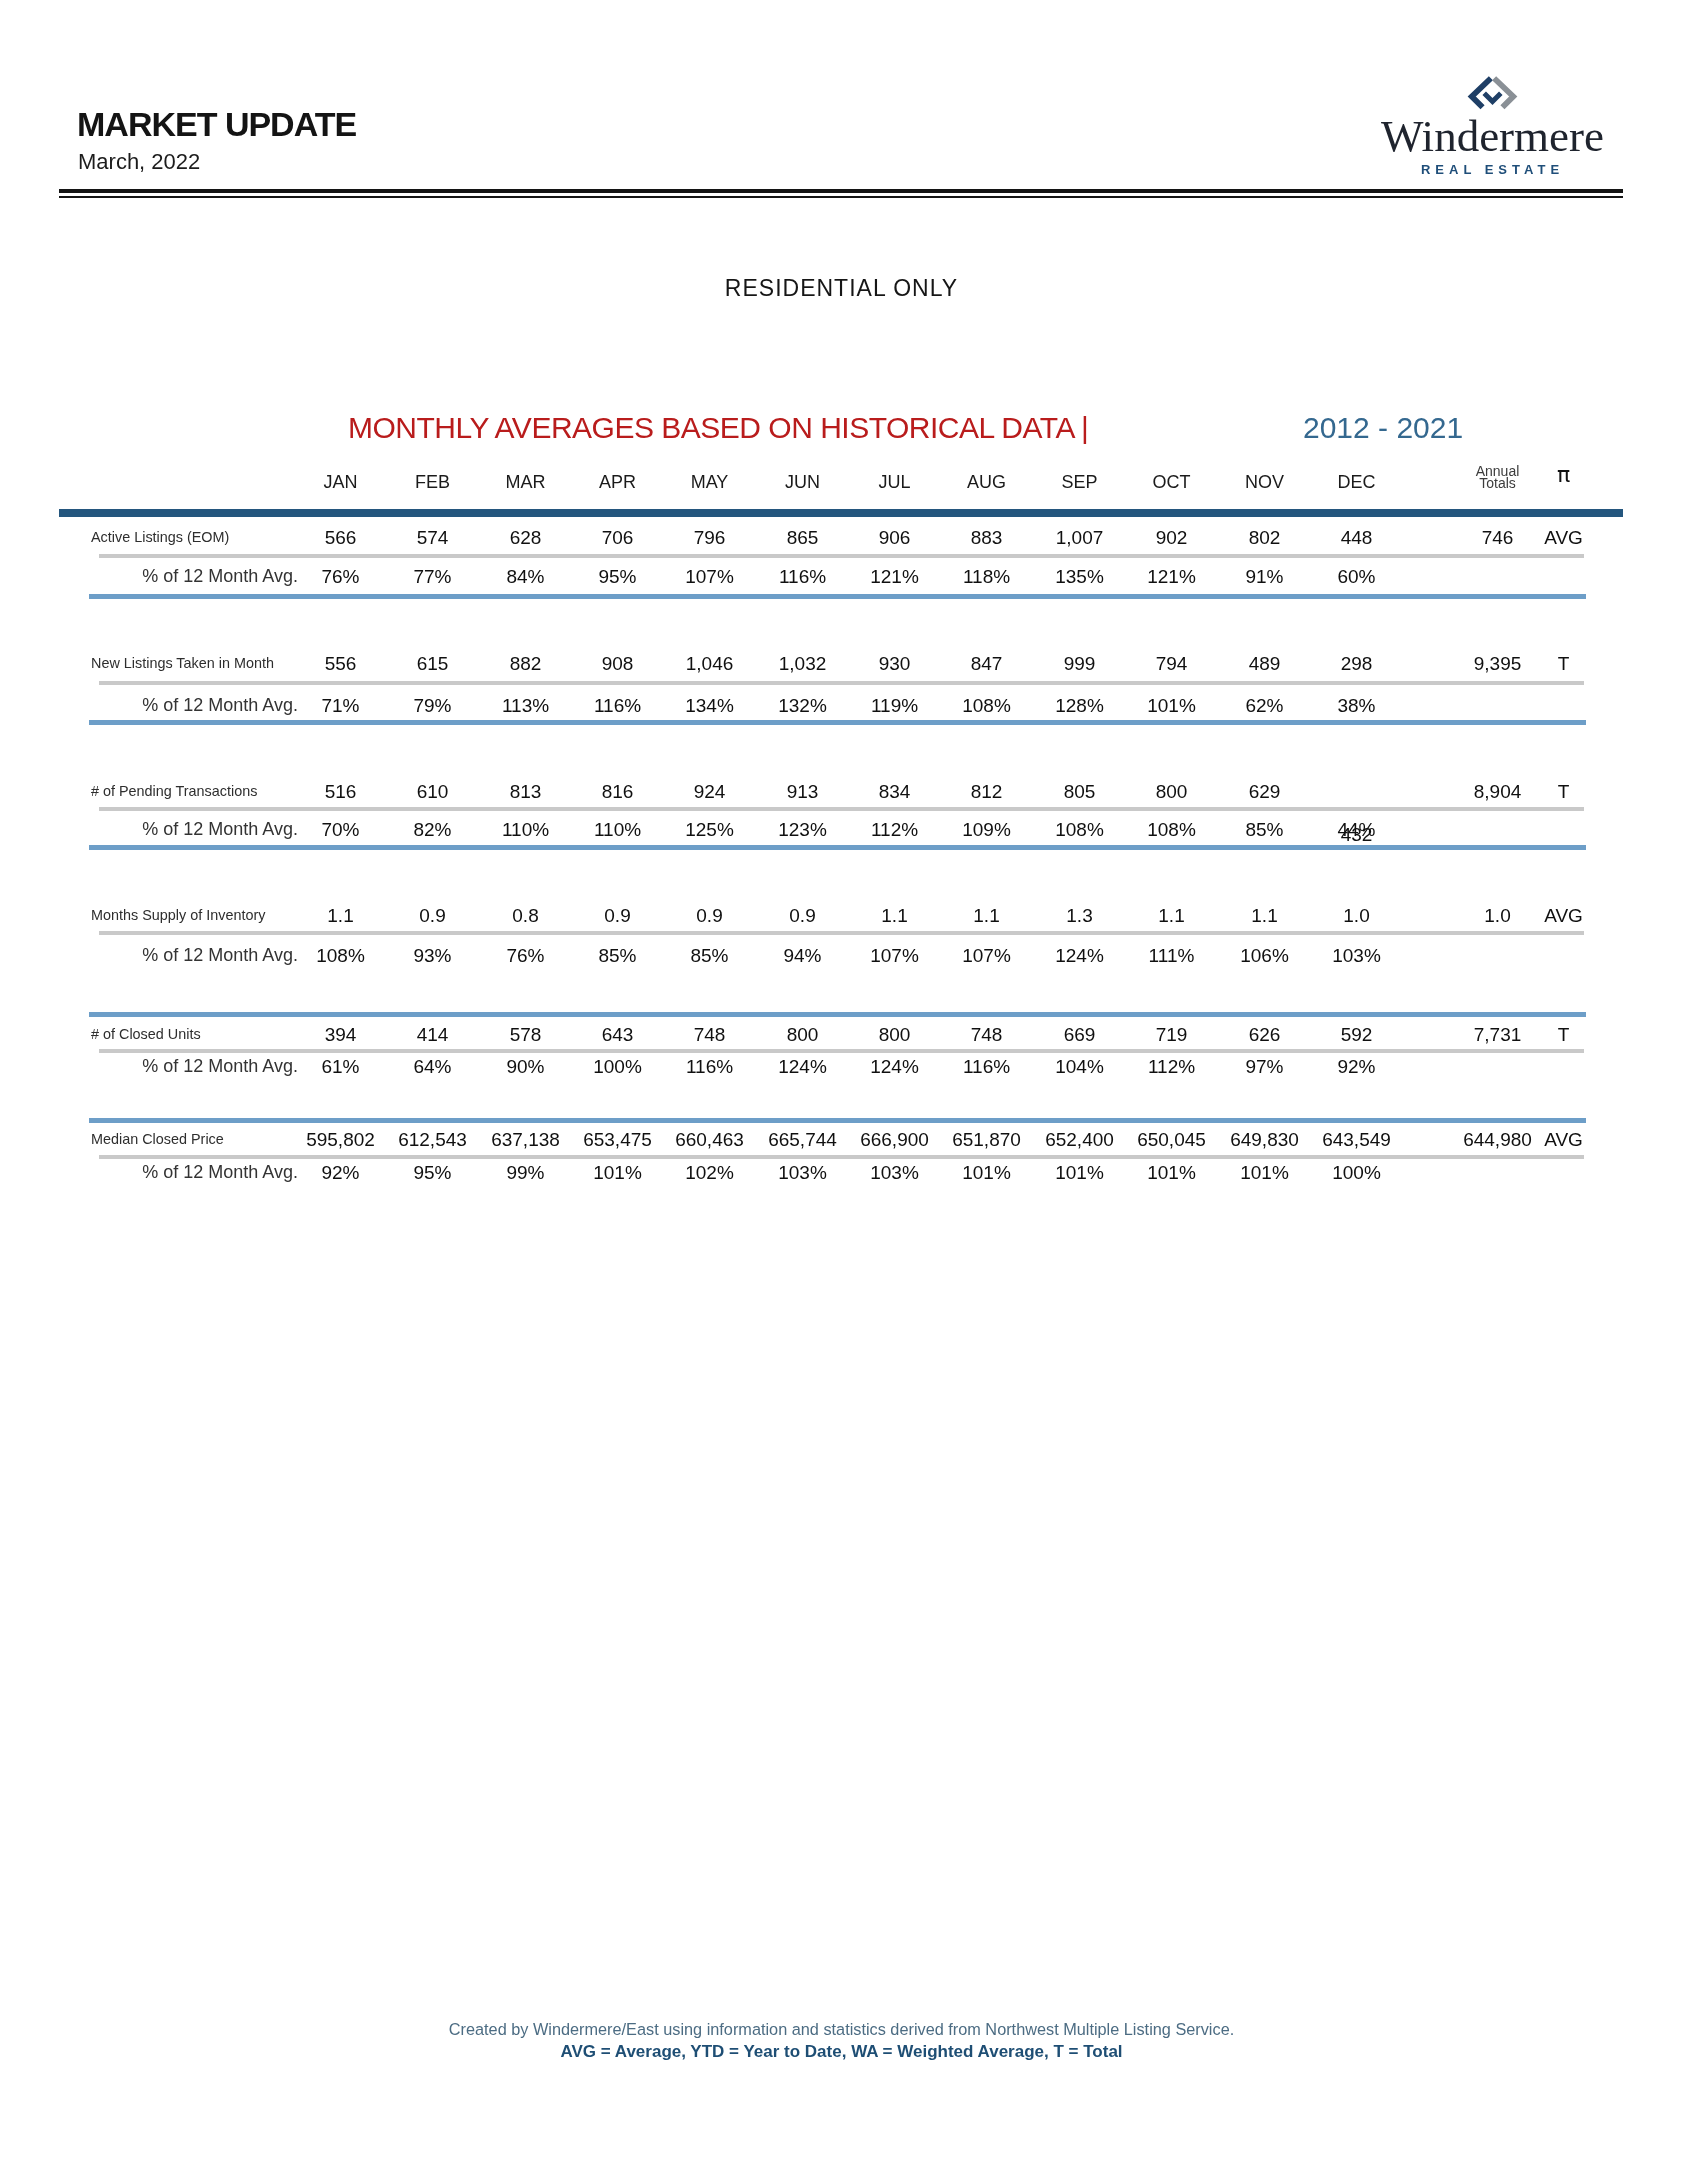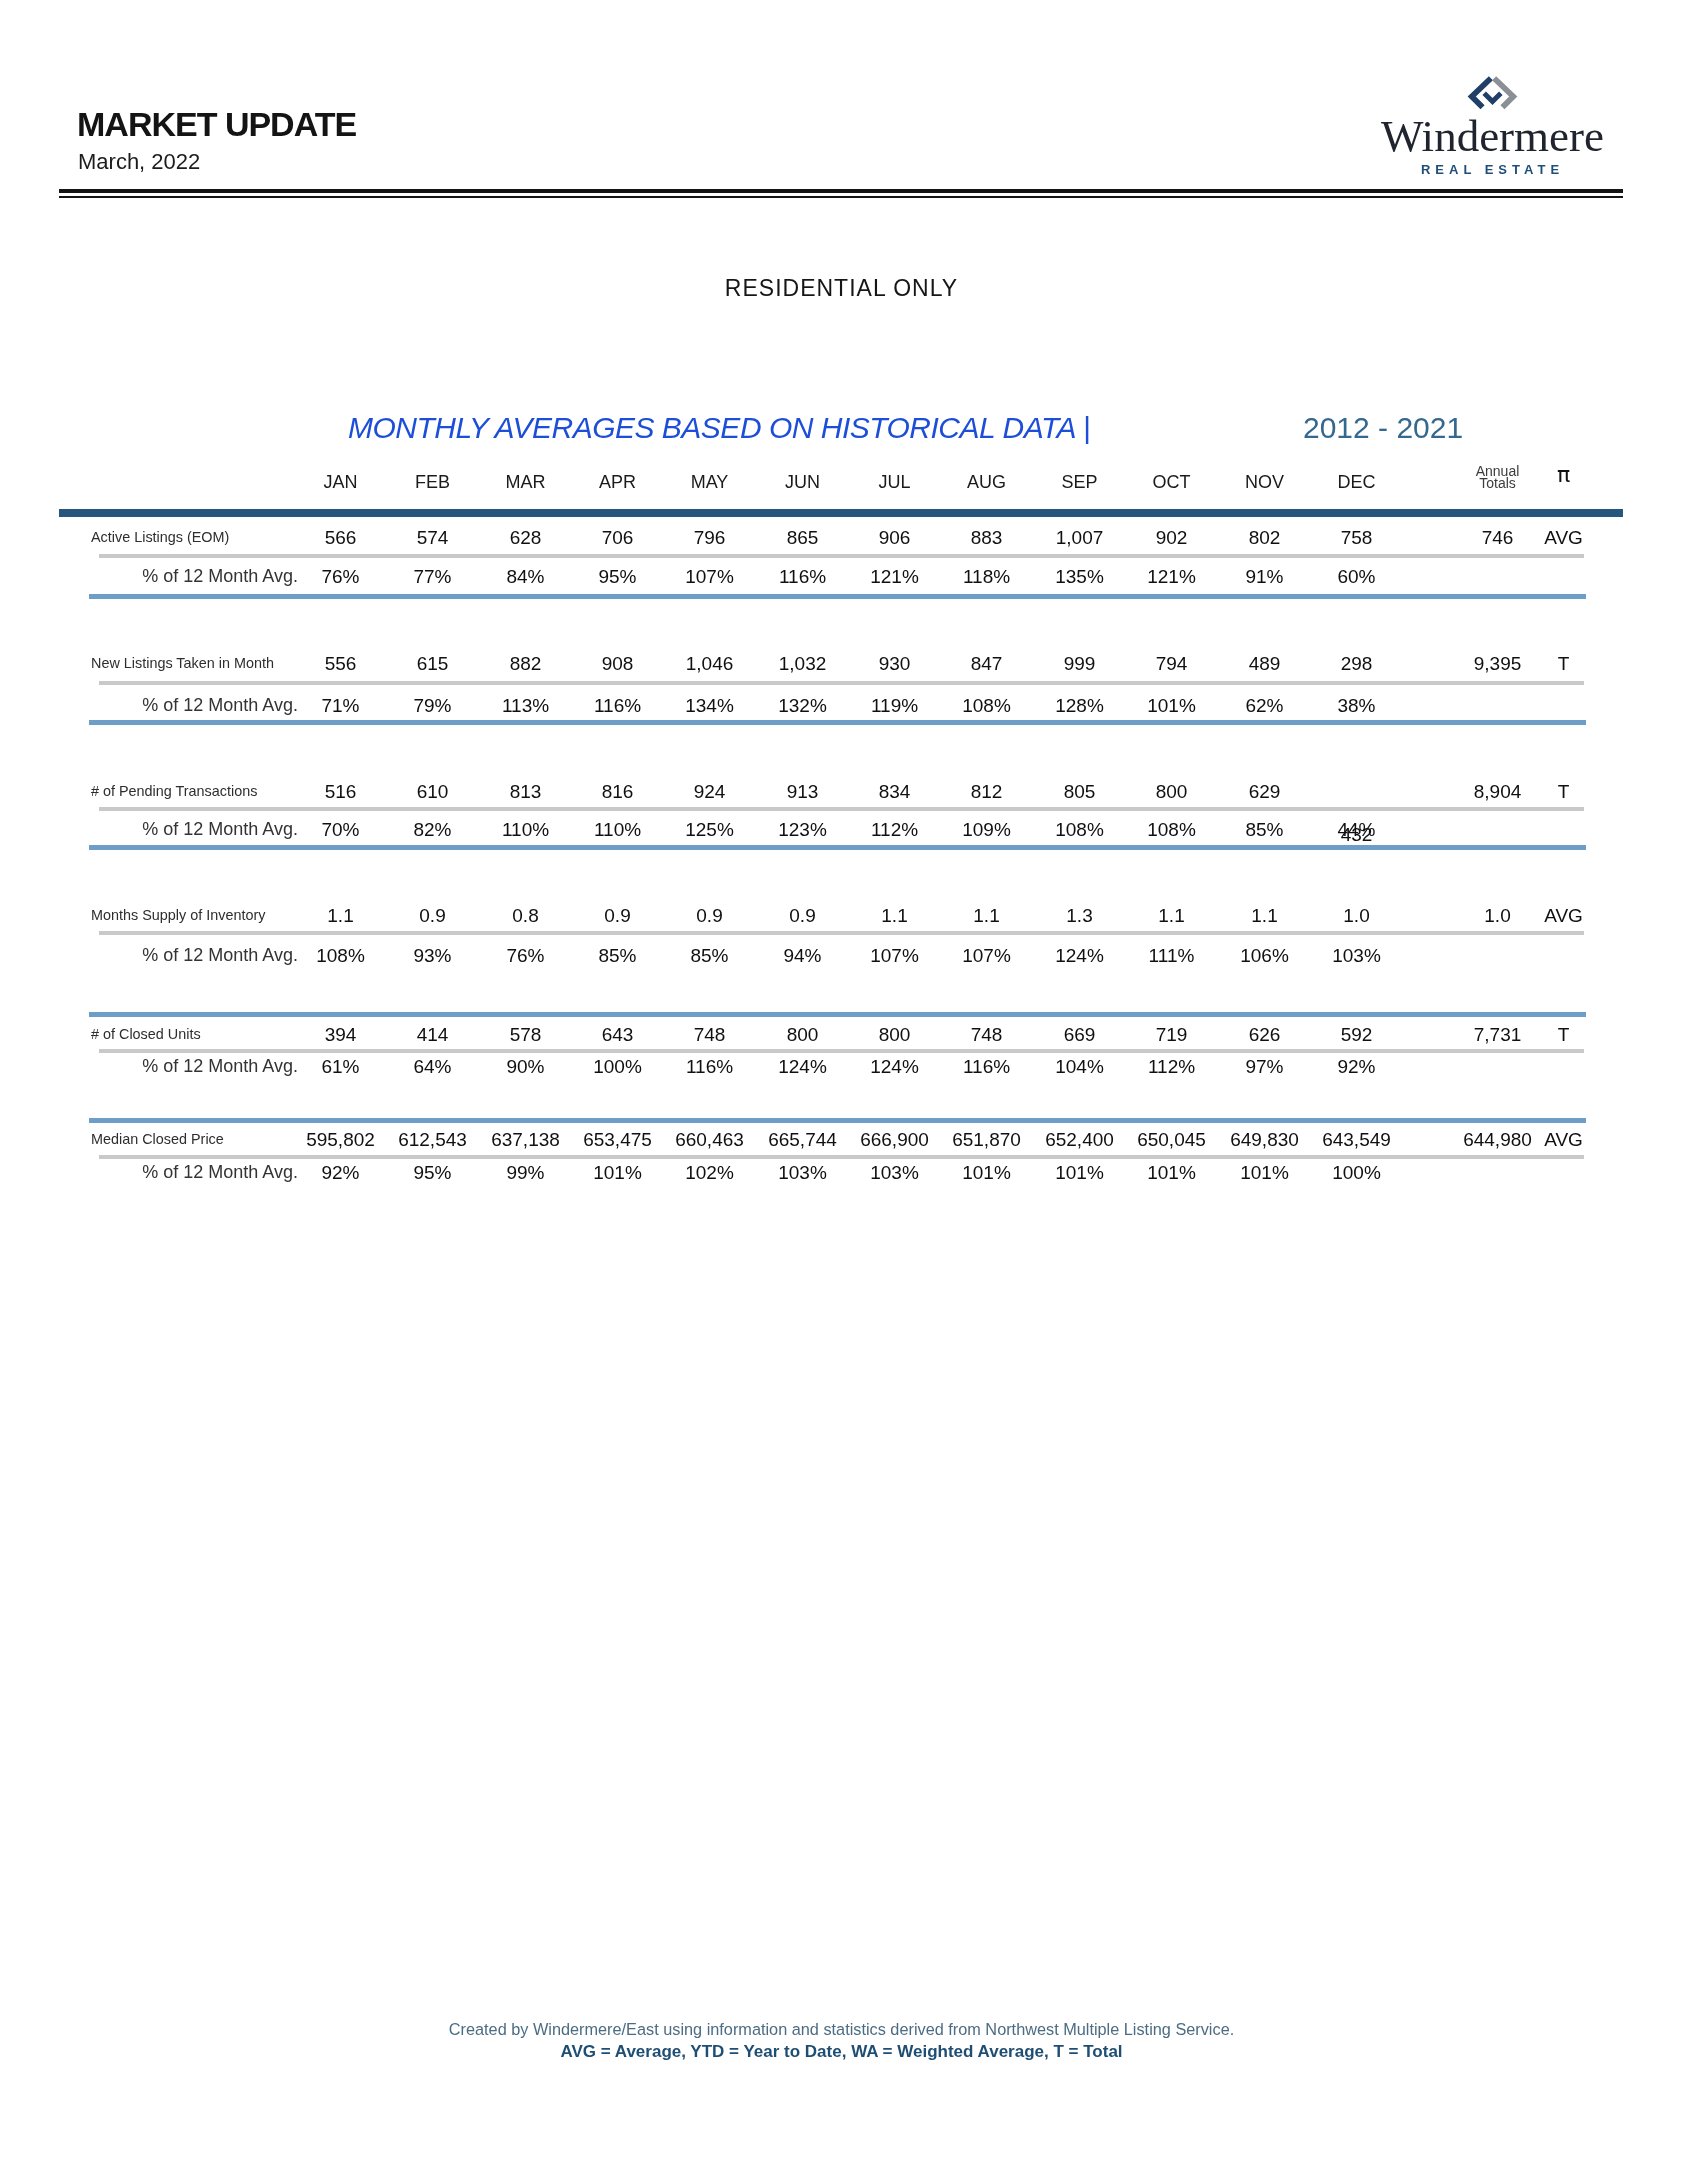--- a/index.html
+++ b/index.html
@@ -16,22 +16,22 @@
   .logo-name{font-family:"Liberation Serif",serif;font-size:45px;color:#1f242e;
     line-height:40px;margin-top:2px;}
   .logo-tag{font-size:13px;font-weight:700;letter-spacing:5px;color:#1f4e79;margin-top:6px;}
   .double-rule{position:absolute;left:59px;top:189px;width:1564px;height:3px;
     border-top:4px solid #141414;border-bottom:2px solid #141414;}
   
   .area-title{position:absolute;left:0;top:228px;width:1683px;text-align:center;
     font-size:31px;font-weight:700;color:#275a87;}
   .area-sub{position:absolute;left:0;top:275px;width:1683px;text-align:center;
     font-size:23px;letter-spacing:1px;color:#161616;}
-  .tbl-title{position:absolute;left:348px;top:411px;font-size:30px;color:#1d4ed8;
-    letter-spacing:-0.5px;font-style:italic;}
+  .tbl-title{position:absolute;left:348px;top:411px;font-size:30px;color:#b91c1c;
+    letter-spacing:-0.5px;}
   .tbl-period{position:absolute;left:1303px;top:411px;font-size:30px;color:#34688f;}
   
   .tbl{position:absolute;left:59px;top:0;width:1564px;height:1287px;}
   .hcell,.vcell,.annual-hdr,.stat-hdr{position:absolute;width:109px;text-align:center;}
   .hcell{font-size:18px;line-height:22px;color:#1b1b1b;}
   .vcell{font-size:19px;line-height:22px;color:#101010;}
   .annual-hdr{font-size:14px;line-height:16px;color:#3c3c3c;}
   .stat-hdr{font-size:22px;line-height:24px;color:#101010;font-family:"DejaVu Sans",sans-serif;}
   .metric-label{position:absolute;font-size:14.4px;line-height:20px;color:#2e2e2e;white-space:nowrap;}
   .pct-label{position:absolute;left:59px;width:180px;text-align:right;font-size:18px;
@@ -92,21 +92,21 @@
       <div class="vcell" style="left: 319px; top: 527px;">574</div>
       <div class="vcell" style="left: 412px; top: 527px;">628</div>
       <div class="vcell" style="left: 504px; top: 527px;">706</div>
       <div class="vcell" style="left: 596px; top: 527px;">796</div>
       <div class="vcell" style="left: 689px; top: 527px;">865</div>
       <div class="vcell" style="left: 781px; top: 527px;">906</div>
       <div class="vcell" style="left: 873px; top: 527px;">883</div>
       <div class="vcell" style="left: 966px; top: 527px;">1,007</div>
       <div class="vcell" style="left: 1058px; top: 527px;">902</div>
       <div class="vcell" style="left: 1151px; top: 527px;">802</div>
-      <div class="vcell" style="left: 1243px; top: 527px;">758</div>
+      <div class="vcell" style="left: 1243px; top: 527px;">448</div>
       <div class="vcell" style="left: 1384px; top: 527px;">746</div>
       <div class="vcell" style="left: 1450px; top: 527px;">AVG</div>
       <div class="gray-line" style="top: 554px;"></div>
       <div class="pct-label" style="top: 566px;">% of 12 Month Avg.</div>
       <div class="vcell" style="left: 227px; top: 566px;">76%</div>
       <div class="vcell" style="left: 319px; top: 566px;">77%</div>
       <div class="vcell" style="left: 412px; top: 566px;">84%</div>
       <div class="vcell" style="left: 504px; top: 566px;">95%</div>
       <div class="vcell" style="left: 596px; top: 566px;">107%</div>
       <div class="vcell" style="left: 689px; top: 566px;">116%</div>

